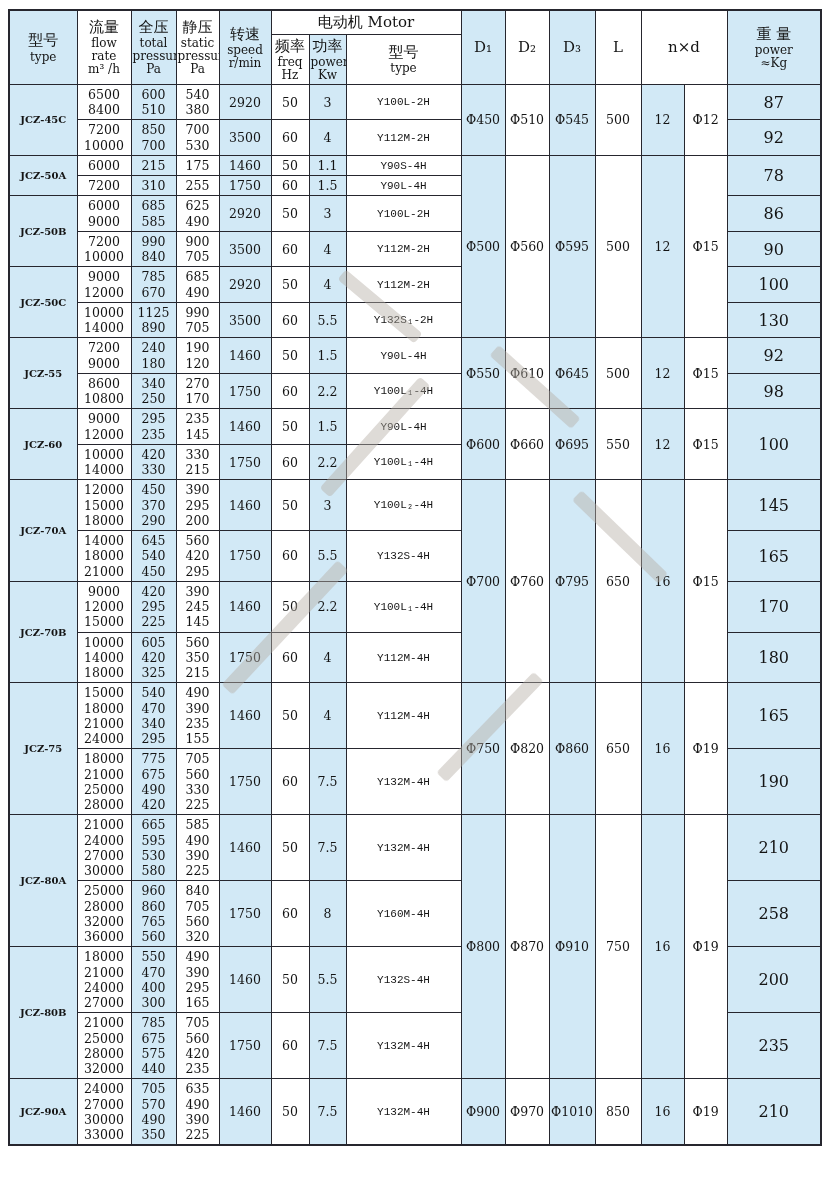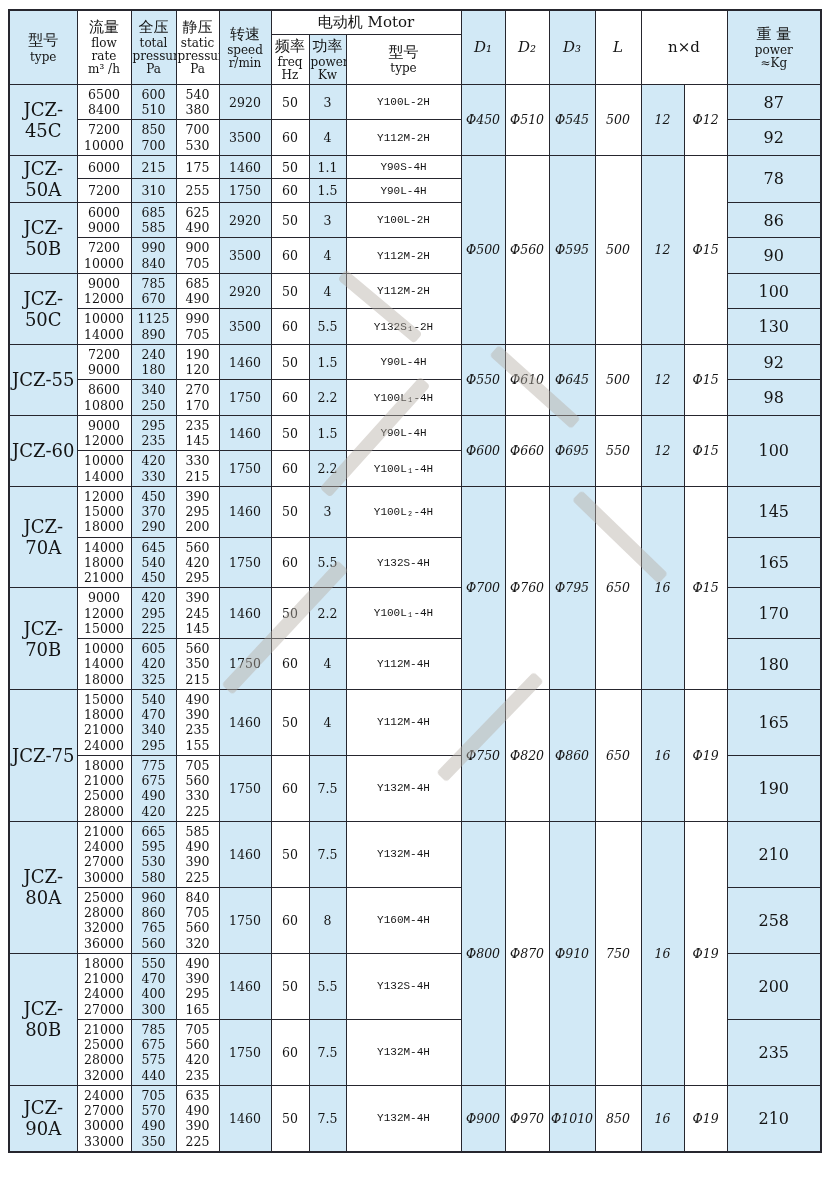--- a/index.html
+++ b/index.html
@@ -6,23 +6,23 @@
   body{font-family:"DejaVu Serif","Liberation Serif",serif;color:#141414;}
   .page{position:relative;width:830px;height:1199px;background:#fff;overflow:hidden;}
   table{border-collapse:collapse;table-layout:fixed;width:814px;margin:9px 0 0 8px;position:relative;z-index:2;}
   td,th{border:1.6px solid #26262e;text-align:center;vertical-align:middle;padding:2px 1px;font-weight:normal;overflow:hidden;}
   table{border:2.5px solid #26262e;}
   .band{background:#d2e9f6;}
   .white{background:#ffffff;}
   .zh{font-size:15px;line-height:1.25;}
   .en{font-size:12px;line-height:1.1;}
   .nums{font-size:12.5px;line-height:1.22;white-space:pre-line;}
-  .model{font-size:18px;}
+  .model{font-size:10px;font-weight:bold;}
   .motor{font-size:11px;font-family:Liberation Mono, monospace;}
-  .dim{font-size:12.5px;font-style:italic;}
+  .dim{font-size:12.5px;}
   .wt{font-size:16px;}
   th .pad{padding:1px 0;}
   
   .wm{position:absolute;z-index:3;pointer-events:none;opacity:.45;}
   .wm span{position:absolute;display:block;background:#b6aea6;border-radius:4px;}
   .wm .s1{width:150px;height:14px;transform:rotate(-48deg);left:300px;top:430px;}
   .wm .s2{width:110px;height:14px;transform:rotate(42deg);left:480px;top:380px;}
   .wm .s3{width:170px;height:15px;transform:rotate(-47deg);left:200px;top:620px;}
   .wm .s4{width:120px;height:14px;transform:rotate(44deg);left:560px;top:530px;}
   .wm .s5{width:140px;height:14px;transform:rotate(-46deg);left:420px;top:720px;}

